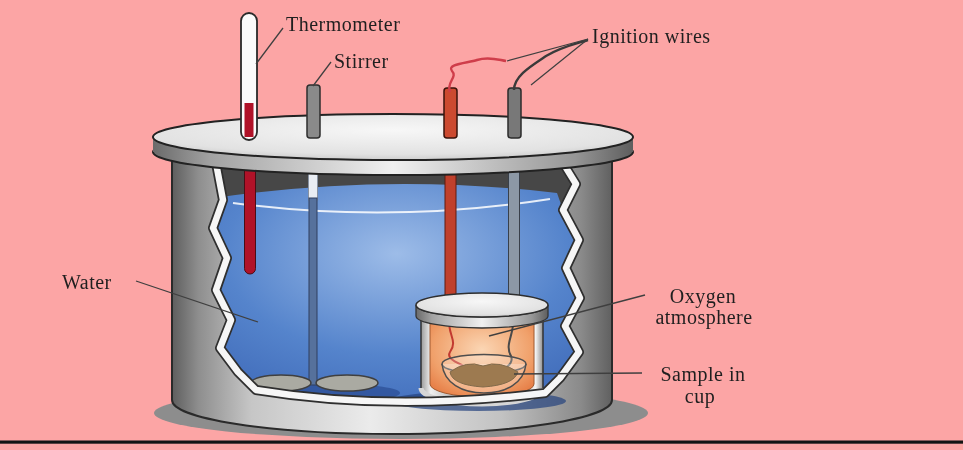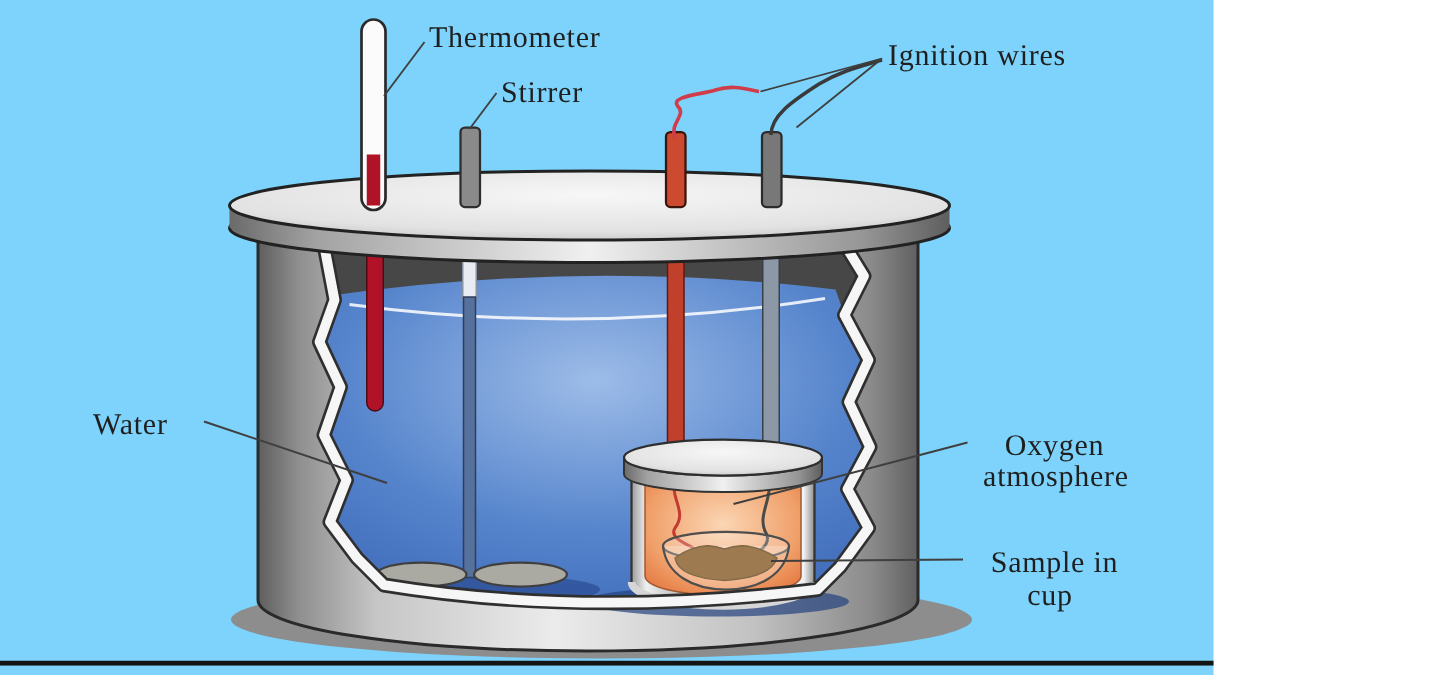--- a/index.html
+++ b/index.html
@@ -1,17 +1,17 @@
 <!DOCTYPE html>
 <html><head>
 <meta charset="utf-8">
 <style>
   html,body{margin:0;padding:0;background:#ffffff;}
   #stage{
-    position:relative;width:809px;height:450px;background:#7dd3fc;overflow:hidden;
+    position:relative;width:963px;height:450px;background:#fca5a5;overflow:hidden;
     font-family:"Liberation Serif","DejaVu Serif",serif;
   }
   svg{position:absolute;inset:0;display:block;}
   text{
     font-family:"Liberation Serif","DejaVu Serif",serif;
     font-size:20px;fill:#1f1f1f;letter-spacing:0.5px;
   }
 </style>
 </head>
 <body>

